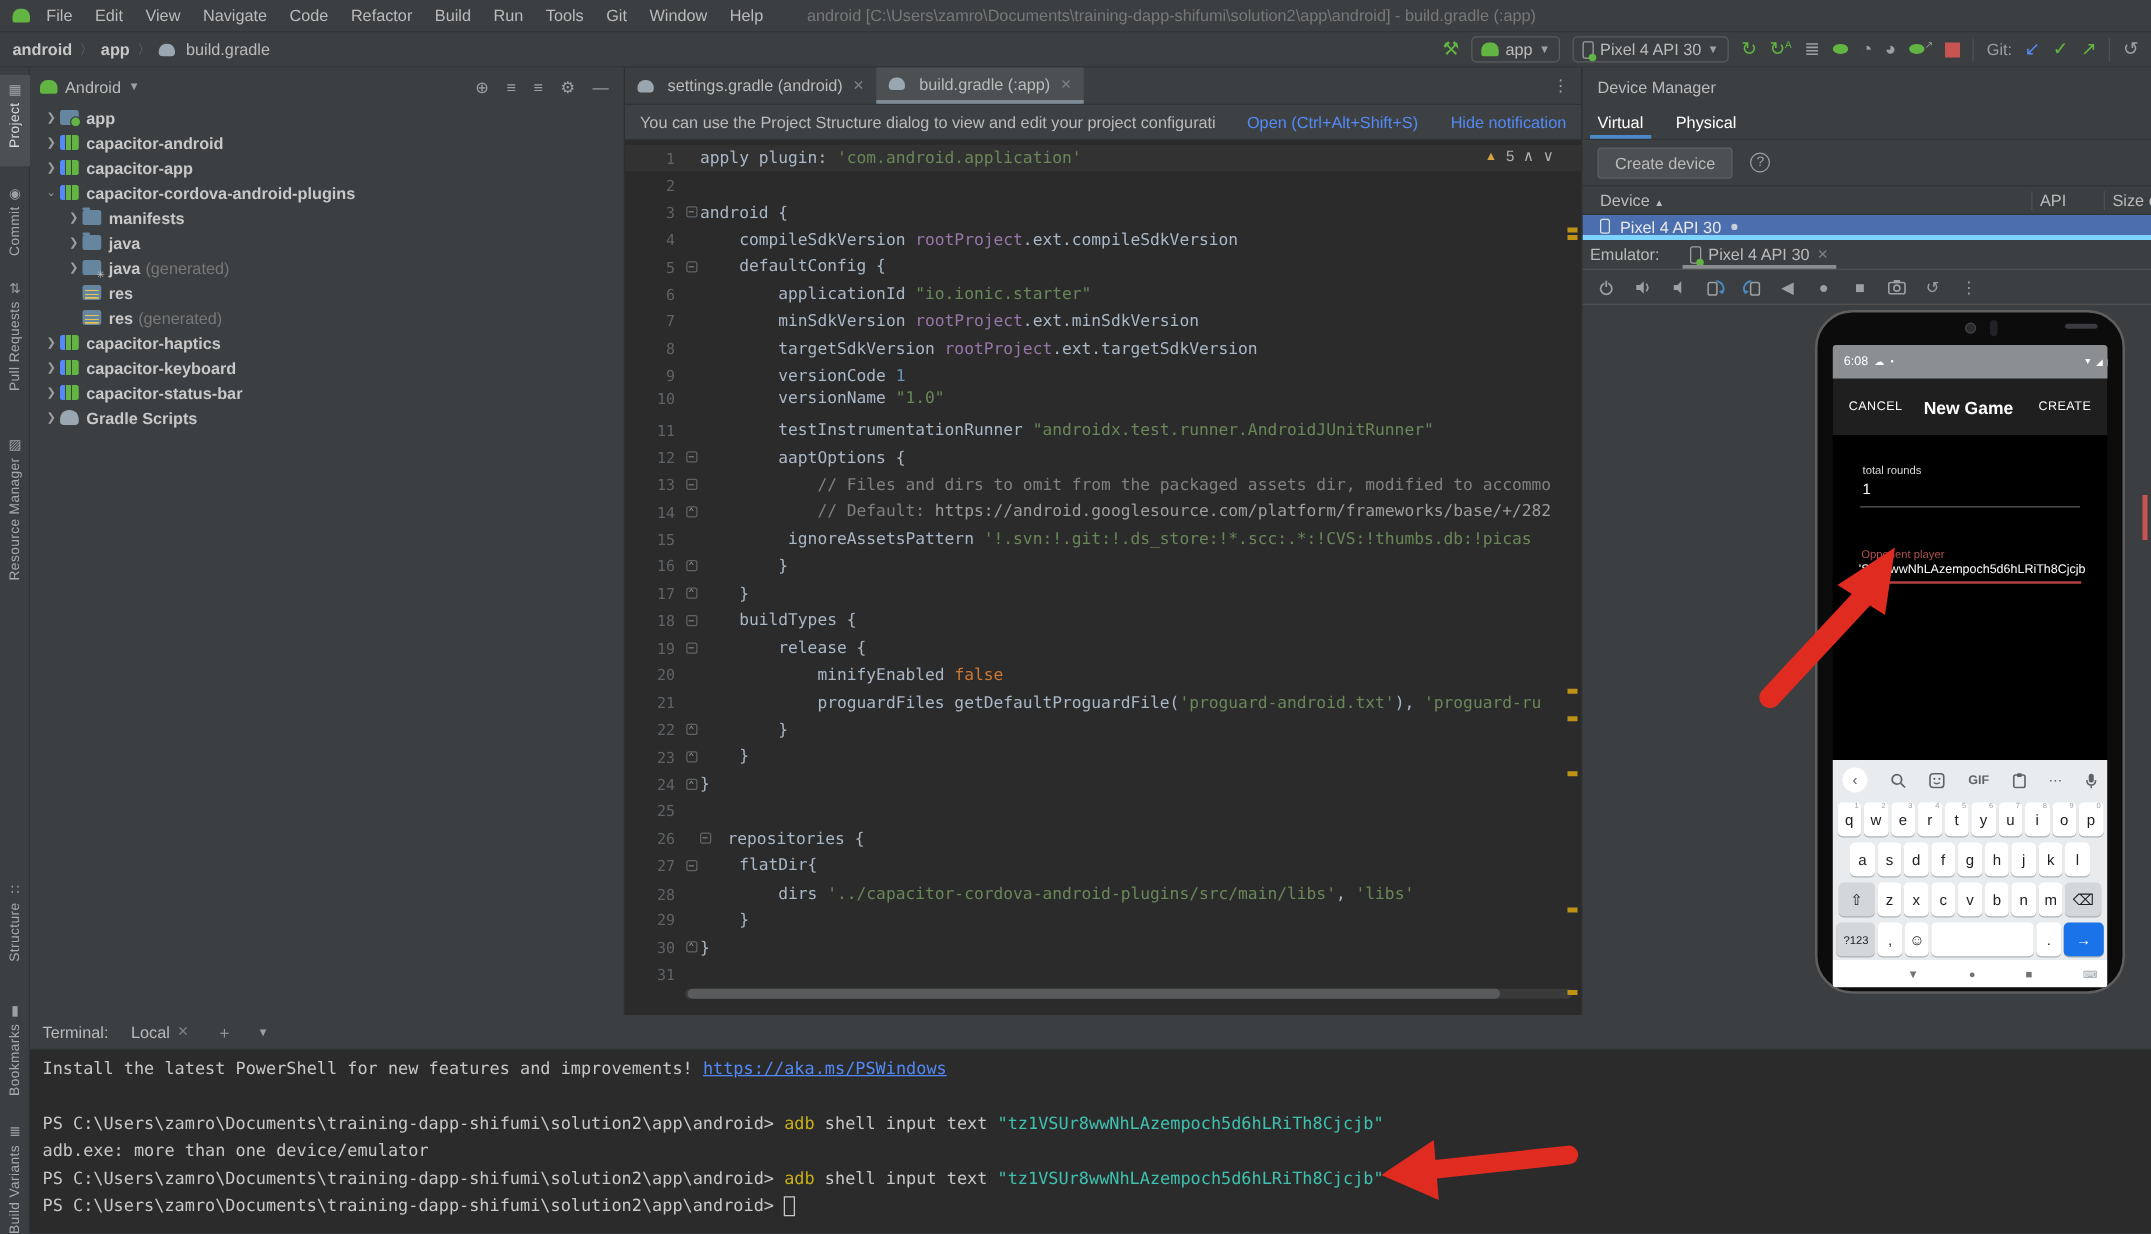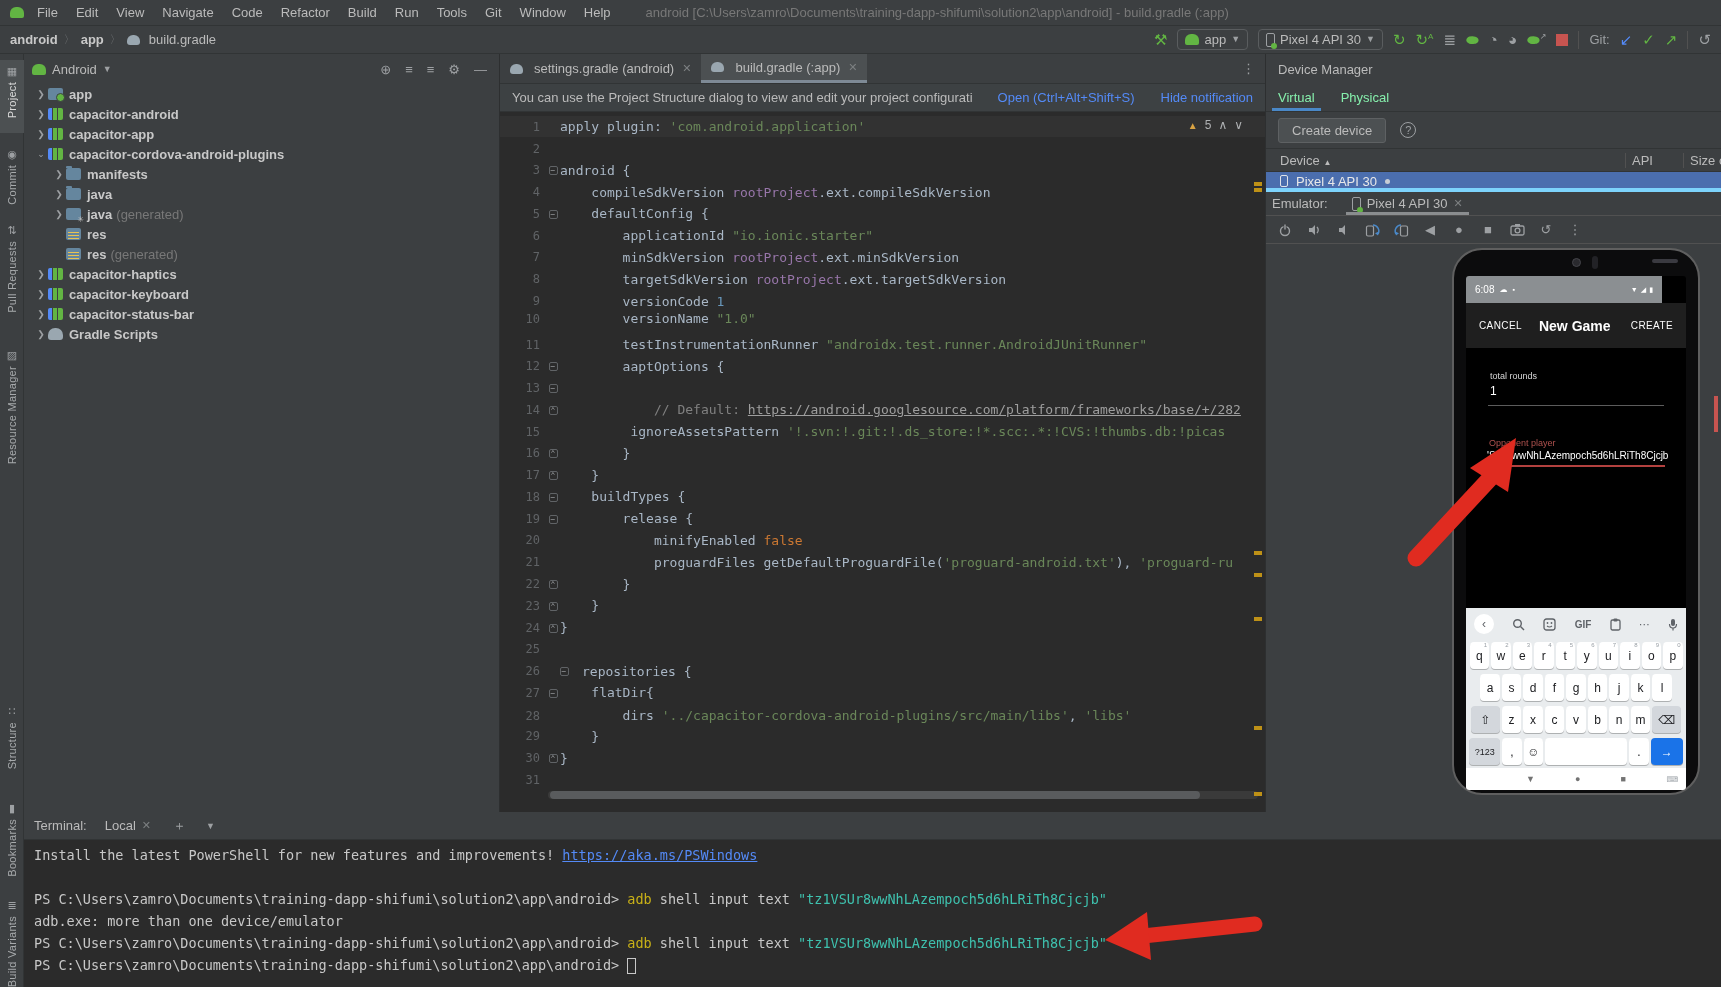--- a/index.html
+++ b/index.html
@@ -63,32 +63,32 @@
   #enotif{height:28px;background:#3d4143;border-bottom:1px solid #313435;display:flex;align-items:center;padding:0 12px;gap:26px}
   #enotif .msg{color:#bbbbbb;flex:1;white-space:nowrap;overflow:hidden}
   .link{color:#548af7;cursor:pointer;white-space:nowrap}
   #code-area{position:absolute;left:0;top:58px;width:765px;height:700px;overflow:hidden;font-family:"DejaVu Sans Mono",monospace;font-size:13px}
   .caret-line{position:absolute;left:0;width:765px;height:21px;background:#323232}
   .code-line{position:absolute;left:0;width:765px;height:21.7px;display:flex;align-items:center;white-space:pre}
   .gutter{width:46px;text-align:right;color:#606366;font-size:12px;padding-right:6px;flex:none}
   .foldcol{width:14px;flex:none;color:#606366;font-size:9px;text-align:center}
   .fbox{display:inline-block;width:9px;height:9px;border:1px solid #606366;border-radius:2px;line-height:7px;font-size:8px;color:#9da0a3;background:#2b2b2b}
   .cd{color:#a9b7c6}.cstr{color:#6a8759}.cnum{color:#6897bb}.ckw{color:#cc7832}.ccmt{color:#808080}
-  .clnk{color:#9e9e9e;text-decoration:underline}.cfld{color:#9876aa}
+  .clnk{color:#9e9e9e;}.cfld{color:#9876aa}
   #inspect{position:absolute;right:22px;top:64px;display:flex;align-items:center;gap:7px;color:#afb1b3;font-size:12px}
   #inspect .warn{color:#d9a343;font-size:10px}
   #hscroll-track{position:absolute;left:48px;top:737px;width:710px;height:8px;background:#3a3a3a;border-radius:4px}
   #hscroll{position:absolute;left:50px;top:737px;width:650px;height:8px;background:#595b5d;border-radius:4px}
   #estripe{position:absolute;right:0;top:58px;width:14px;height:700px}
   .emark{position:absolute;right:3px;width:8px;height:4px;background:#be9117}
   
   #device{left:1265px;top:54px;width:456px;height:758px;background:#3c3f41;border-left:1px solid #2d2f30;overflow:hidden}
   #dm-title{height:30px;display:flex;align-items:center;padding:0 12px;color:#bbbbbb}
   #dm-tabs{height:28px;display:flex;align-items:stretch;padding:0 12px;gap:26px;border-bottom:1px solid #313435}
-  .dm-tab{display:flex;align-items:center;color:#86efac;cursor:default;position:relative}
+  .dm-tab{display:flex;align-items:center;color:#ffffff;cursor:default;position:relative}
   .dm-tab.active::after{content:"";position:absolute;left:-6px;right:-6px;bottom:0;height:3px;background:#4a88c7}
   #dm-actions{height:36px;display:flex;align-items:center;padding:0 12px;gap:14px}
   #create-device{background:#4c5052;border:1px solid #5e6163;border-radius:3px;color:#bbbbbb;padding:4px 13px;cursor:pointer;font-size:13px}
   .help-circ{width:16px;height:16px;border:1px solid #9da0a3;border-radius:50%;color:#9da0a3;font-size:11px;display:flex;align-items:center;justify-content:center}
   #dm-thead{height:24px;display:flex;align-items:center;border-top:1px solid #313435;border-bottom:1px solid #313435;color:#bbbbbb}
   #dm-thead .c1{flex:1;padding-left:14px}
   #dm-thead .c2{width:58px;border-left:1px solid #515151;padding-left:6px}
   #dm-thead .c3{width:38px;border-left:1px solid #515151;padding-left:6px;overflow:hidden;white-space:nowrap}
   #dm-row{height:18px;background:#4b6eae;display:flex;align-items:center;color:#e8e8e8;padding-left:14px;gap:8px;overflow:hidden}
   #dm-row .dot{width:5px;height:5px;border-radius:50%;background:#c7cdd4}
@@ -100,21 +100,21 @@
   .eicon{width:22px;height:20px;display:flex;align-items:center;justify-content:center;color:#9da0a3;font-size:13px;cursor:pointer}
   .eicon.blue{color:#4a88c7}
   .eicon svg{display:block}
   #red-stripe{left:1714px;top:396px;width:4px;height:36px;background:#c75450}
   
   #phone{left:1452px;top:248px;width:248px;height:547px;background:#0c0c0d;border:2px solid #5f5f5f;border-radius:30px}
   #cam-dot{position:absolute;left:1572px;top:258px;width:9px;height:9px;border-radius:50%;background:#2a2a2e;border:1px solid #45454a}
   #cam-dot2{position:absolute;left:1592px;top:256px;width:6px;height:13px;border-radius:3px;background:#222226}
   #speaker{position:absolute;left:1652px;top:259px;width:26px;height:4px;border-radius:2px;background:#3a3a40}
   #screen{left:1466px;top:276px;width:220px;height:514px;background:#000;overflow:hidden;border-radius:3px}
-  #p-status{position:absolute;left:0;top:0;width:196px;height:27px;background:#8b8f92;display:flex;align-items:center;padding:0 9px;color:#fff;font-size:10px;gap:5px}
+  #p-status{position:absolute;left:0;top:0;width:232px;height:27px;background:#8b8f92;display:flex;align-items:center;padding:0 9px;color:#fff;font-size:10px;gap:5px}
   #p-status .right{margin-left:auto;display:flex;gap:3px;font-size:7px;color:#fff;align-items:center}
   #p-appbar{position:absolute;left:0;top:27px;width:220px;height:45px;background:#1f1f1f;display:flex;align-items:center;padding:0 13px;color:#fff}
   #p-cancel{font-size:10px;letter-spacing:.4px;color:#fcfcfc}
   #p-title{font-size:14px;font-weight:bold;margin-left:17px}
   #p-create{font-size:10px;letter-spacing:.4px;margin-left:auto;color:#fcfcfc}
   .p-label{position:absolute;font-size:9px;color:#d8d8d8}
   .p-value{position:absolute;font-size:12px;color:#fff}
   .p-underline{position:absolute;height:1px;background:#5c5c5c}
   .p-underline.red{background:#b3413f;height:2px}
   #p-opp-label{color:#b0524f}
@@ -331,21 +331,21 @@
       <div class="code-line" style="top: 47.54px;"><span class="gutter">3</span><span class="foldcol"><span class="fbox">−</span></span><span class="cd">android {</span></div>
       <div class="code-line" style="top: 69.31px;"><span class="gutter">4</span><span class="foldcol"></span><span class="cd">    compileSdkVersion </span><span class="cfld">rootProject</span><span class="cd">.ext.compileSdkVersion</span></div>
       <div class="code-line" style="top: 91.08px;"><span class="gutter">5</span><span class="foldcol"><span class="fbox">−</span></span><span class="cd">    defaultConfig {</span></div>
       <div class="code-line" style="top: 112.85px;"><span class="gutter">6</span><span class="foldcol"></span><span class="cd">        applicationId </span><span class="cstr">"io.ionic.starter"</span></div>
       <div class="code-line" style="top: 134.62px;"><span class="gutter">7</span><span class="foldcol"></span><span class="cd">        minSdkVersion </span><span class="cfld">rootProject</span><span class="cd">.ext.minSdkVersion</span></div>
       <div class="code-line" style="top: 156.39px;"><span class="gutter">8</span><span class="foldcol"></span><span class="cd">        targetSdkVersion </span><span class="cfld">rootProject</span><span class="cd">.ext.targetSdkVersion</span></div>
       <div class="code-line" style="top: 178.16px;"><span class="gutter">9</span><span class="foldcol"></span><span class="cd">        versionCode </span><span class="cnum">1</span></div>
       <div class="code-line" style="top: 196px;"><span class="gutter">10</span><span class="foldcol"></span><span class="cd">        versionName </span><span class="cstr">"1.0"</span></div>
       <div class="code-line" style="top: 221.7px;"><span class="gutter">11</span><span class="foldcol"></span><span class="cd">        testInstrumentationRunner </span><span class="cstr">"androidx.test.runner.AndroidJUnitRunner"</span></div>
       <div class="code-line" style="top: 243.47px;"><span class="gutter">12</span><span class="foldcol"><span class="fbox">−</span></span><span class="cd">        aaptOptions {</span></div>
-      <div class="code-line" style="top: 265.24px;"><span class="gutter">13</span><span class="foldcol"><span class="fbox">−</span></span></div>
+      <div class="code-line" style="top: 265.24px;"><span class="gutter">13</span><span class="foldcol"><span class="fbox">−</span></span><span class="ccmt">            // Files and dirs to omit from the packaged assets dir, modified to accommo</span></div>
       <div class="code-line" style="top: 287.01px;"><span class="gutter">14</span><span class="foldcol"><span class="fbox">⌃</span></span><span class="ccmt">            // Default: </span><span class="clnk">https://android.googlesource.com/platform/frameworks/base/+/282</span></div>
       <div class="code-line" style="top: 308.78px;"><span class="gutter">15</span><span class="foldcol"></span><span class="cd">         ignoreAssetsPattern </span><span class="cstr">'!.svn:!.git:!.ds_store:!*.scc:.*:!CVS:!thumbs.db:!picas</span></div>
       <div class="code-line" style="top: 330.55px;"><span class="gutter">16</span><span class="foldcol"><span class="fbox">⌃</span></span><span class="cd">        }</span></div>
       <div class="code-line" style="top: 352.32px;"><span class="gutter">17</span><span class="foldcol"><span class="fbox">⌃</span></span><span class="cd">    }</span></div>
       <div class="code-line" style="top: 374.09px;"><span class="gutter">18</span><span class="foldcol"><span class="fbox">−</span></span><span class="cd">    buildTypes {</span></div>
       <div class="code-line" style="top: 395.86px;"><span class="gutter">19</span><span class="foldcol"><span class="fbox">−</span></span><span class="cd">        release {</span></div>
       <div class="code-line" style="top: 417.63px;"><span class="gutter">20</span><span class="foldcol"></span><span class="cd">            minifyEnabled </span><span class="ckw">false</span></div>
       <div class="code-line" style="top: 439.4px;"><span class="gutter">21</span><span class="foldcol"></span><span class="cd">            proguardFiles getDefaultProguardFile(</span><span class="cstr">'proguard-android.txt'</span><span class="cd">), </span><span class="cstr">'proguard-ru</span></div>
       <div class="code-line" style="top: 461.17px;"><span class="gutter">22</span><span class="foldcol"><span class="fbox">⌃</span></span><span class="cd">        }</span></div>
       <div class="code-line" style="top: 482.94px;"><span class="gutter">23</span><span class="foldcol"><span class="fbox">⌃</span></span><span class="cd">    }</span></div>

